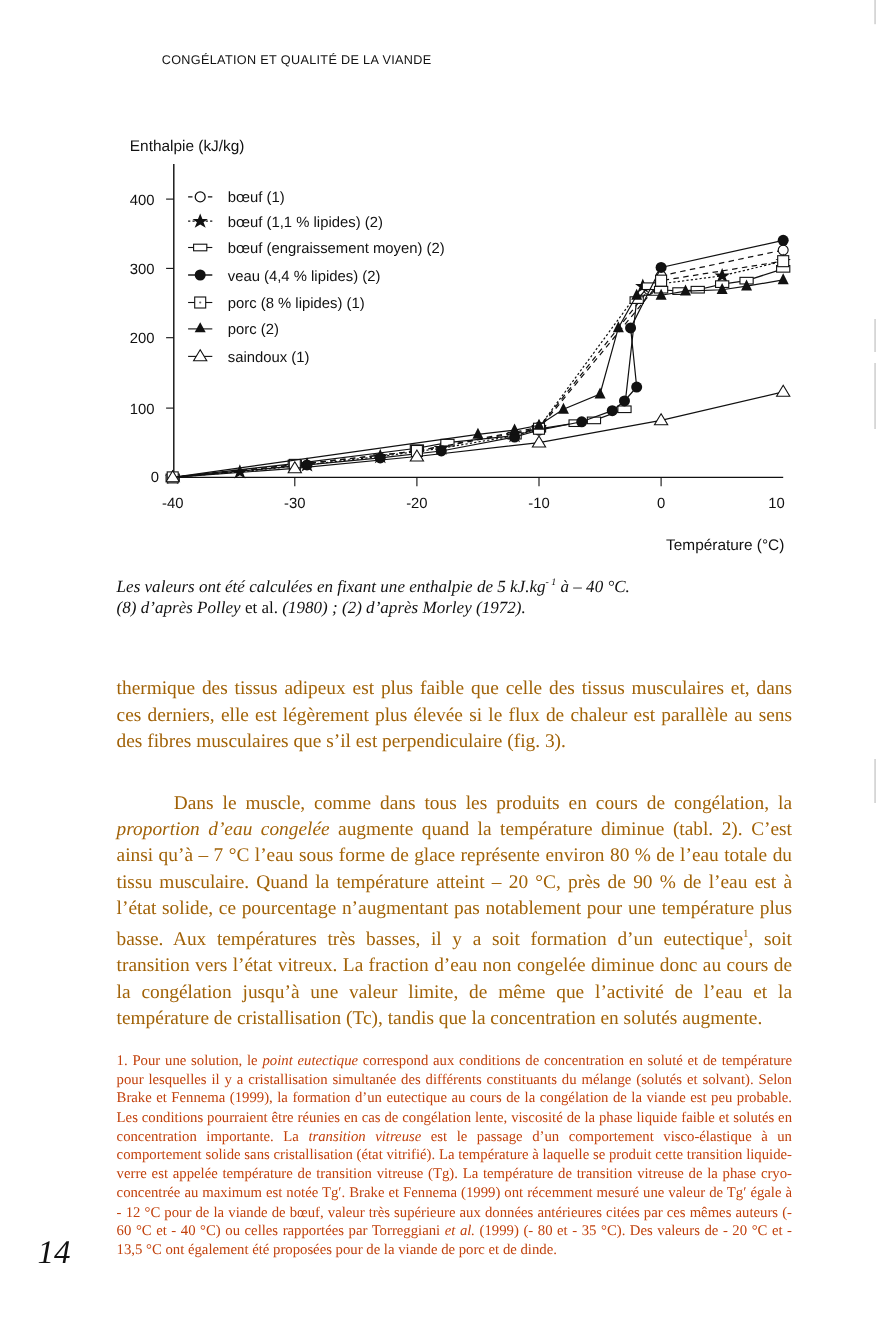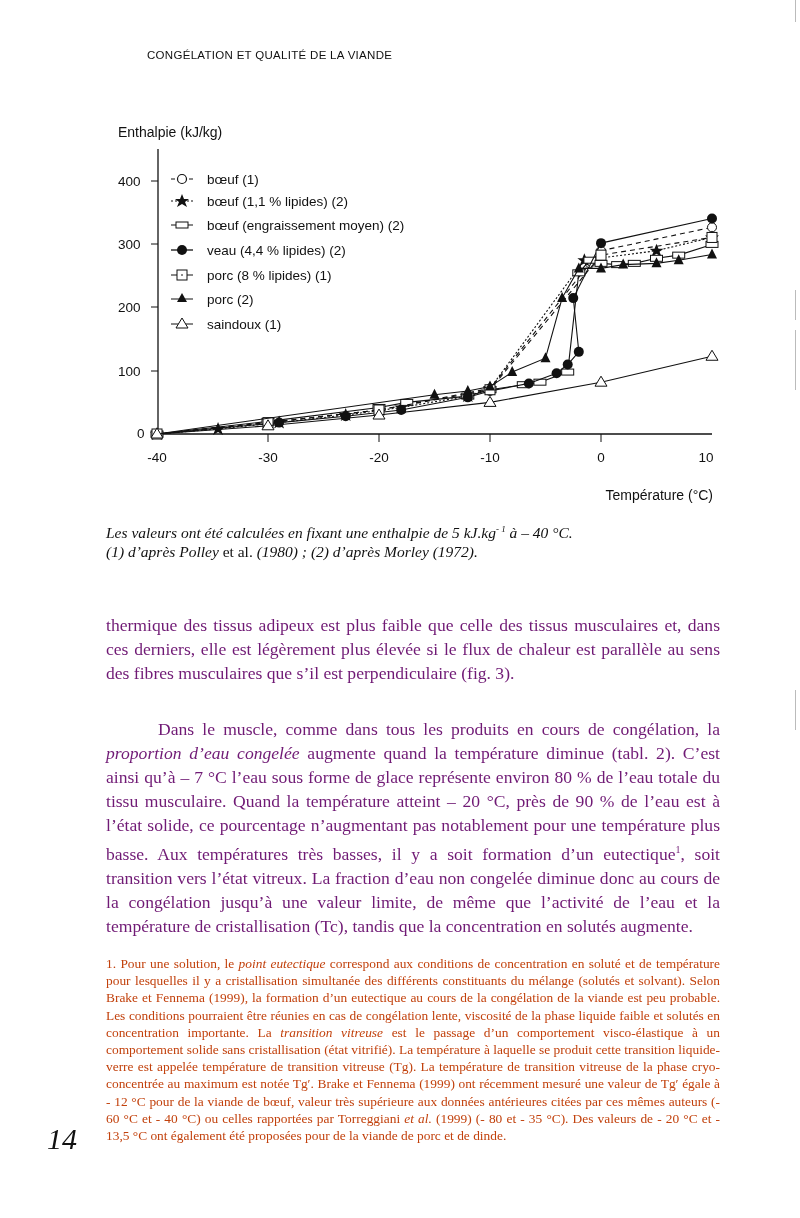--- a/index.html
+++ b/index.html
@@ -3,26 +3,26 @@
 <meta charset="utf-8">
 <style>
   html, body { margin:0; padding:0; background:#ffffff; }
   body { width:800px; height:1218px; position:relative; overflow:hidden; color:#1a1a1a; }
   .running-head { position:absolute; left:106px; top:49px; font-family:"Liberation Sans", sans-serif; font-size:11.5px; letter-spacing:0.3px; color:#111;margin-left:41px; }
   .chart { position:absolute; left:0; top:0; }
   .chart text { font-family:"Liberation Sans", sans-serif; fill:#111; }
   .caption { position:absolute; left:106px; top:520px; width:620px; font-family:"Liberation Serif", serif; font-style:italic; font-size:15.5px; line-height:19px; color:#111; }
   .caption .up { font-style:normal; }
   .caption sup { font-size:9px; }
-  .body-text { position:absolute; left:106px; top:613px; width:614px; font-family:"Liberation Serif", serif; font-size:17.6px; line-height:24.2px; color:#701a75; text-align:justify; }
+  .body-text { position:absolute; left:106px; top:613px; width:614px; font-family:"Liberation Serif", serif; font-size:17.6px; line-height:24.2px; color:#a16207; text-align:justify; }
   .body-text p { margin:0; }
   .body-text p.indent { text-indent:52px; margin-top:31px; }
   .body-text em { font-style:italic; }
   .footnote { position:absolute; left:106px; top:955px; width:614px; font-family:"Liberation Serif", serif; font-size:13.4px; line-height:17.2px; color:#c2410c; text-align:justify; }
-  .page-number { position:absolute; left:34px; top:1122px; font-family:"Liberation Serif", serif; font-style:italic; font-size:30px; color:#111;margin-left:13px; }
+  .page-number { position:absolute; left:34px; top:1122px; font-family:"Liberation Serif", serif; font-style:italic; font-size:30px; color:#111; }
   .margin-marks { position:absolute; left:795px; top:0; width:2px; height:1218px; }
   .margin-marks span { position:absolute; left:0; width:1px; background:#bbb; }
 </style>
 </head>
 <body>
 
 <div class="running-head">CONGÉLATION ET QUALITÉ DE LA VIANDE</div>
 
 <svg class="chart" width="800" height="510" viewBox="0 0 800 510">
   <text x="118" y="137" font-size="14">Enthalpie (kJ/kg)</text>
@@ -187,21 +187,21 @@
     <g>
       <line x1="171" y1="324" x2="193" y2="324" stroke="#111"></line>
       <path d="M182,318 L188,328 L176,328 Z" fill="#fff" stroke="#111"></path>
       <text x="207" y="329">saindoux (1)</text>
     </g>
   </g>
 </svg>
 
 <div class="caption">
   <div><span>Les valeurs ont été calculées en fixant une enthalpie de 5 kJ.kg</span><sup>- 1</sup><span> à – 40 °C.</span></div>
-  <div><span>(1) d’après Polley </span><span class="up">et al.</span><span> (1980) ; (2) d’après Morley (1972).</span></div>
+  <div><span>(8) d’après Polley </span><span class="up">et al.</span><span> (1980) ; (2) d’après Morley (1972).</span></div>
 </div>
 
 <div class="body-text">
   <p>thermique des tissus adipeux est plus faible que celle des tissus musculaires et, dans ces derniers, elle est légèrement plus élevée si le flux de chaleur est parallèle au sens des fibres musculaires que s’il est perpendiculaire (fig. 3).</p>
   <p class="indent"><span>Dans le muscle, comme dans tous les produits en cours de congélation, la </span><em>proportion d’eau congelée</em><span> augmente quand la température diminue (tabl. 2). C’est ainsi qu’à – 7 °C l’eau sous forme de glace représente environ 80 % de l’eau totale du tissu musculaire. Quand la température atteint – 20 °C, près de 90 % de l’eau est à l’état solide, ce pourcentage n’augmentant pas notablement pour une température plus basse. Aux températures très basses, il y a soit formation d’un eutectique</span><sup style="font-size:10px">1</sup><span>, soit transition vers l’état vitreux. La fraction d’eau non congelée diminue donc au cours de la congélation jusqu’à une valeur limite, de même que l’activité de l’eau et la température de cristallisation (Tc), tandis que la concentration en solutés augmente.</span></p>
 </div>
 
 <div class="footnote">
   <span>1. Pour une solution, le </span><em>point eutectique</em><span> correspond aux conditions de concentration en soluté et de température pour lesquelles il y a cristallisation simultanée des différents constituants du mélange (solutés et solvant). Selon Brake et Fennema (1999), la formation d’un eutectique au cours de la congélation de la viande est peu probable. Les conditions pourraient être réunies en cas de congélation lente, viscosité de la phase liquide faible et solutés en concentration importante. La </span><em>transition vitreuse</em><span> est le passage d’un comportement visco-élastique à un comportement solide sans cristallisation (état vitrifié). La température à laquelle se produit cette transition liquide-verre est appelée température de transition vitreuse (Tg). La température de transition vitreuse de la phase cryo-concentrée au maximum est notée Tg′. Brake et Fennema (1999) ont récemment mesuré une valeur de Tg′ égale à - 12 °C pour de la viande de bœuf, valeur très supérieure aux données antérieures citées par ces mêmes auteurs (- 60 °C et - 40 °C) ou celles rapportées par Torreggiani </span><em>et al.</em><span> (1999) (- 80 et - 35 °C). Des valeurs de - 20 °C et - 13,5 °C ont également été proposées pour de la viande de porc et de dinde.</span>
 </div>

